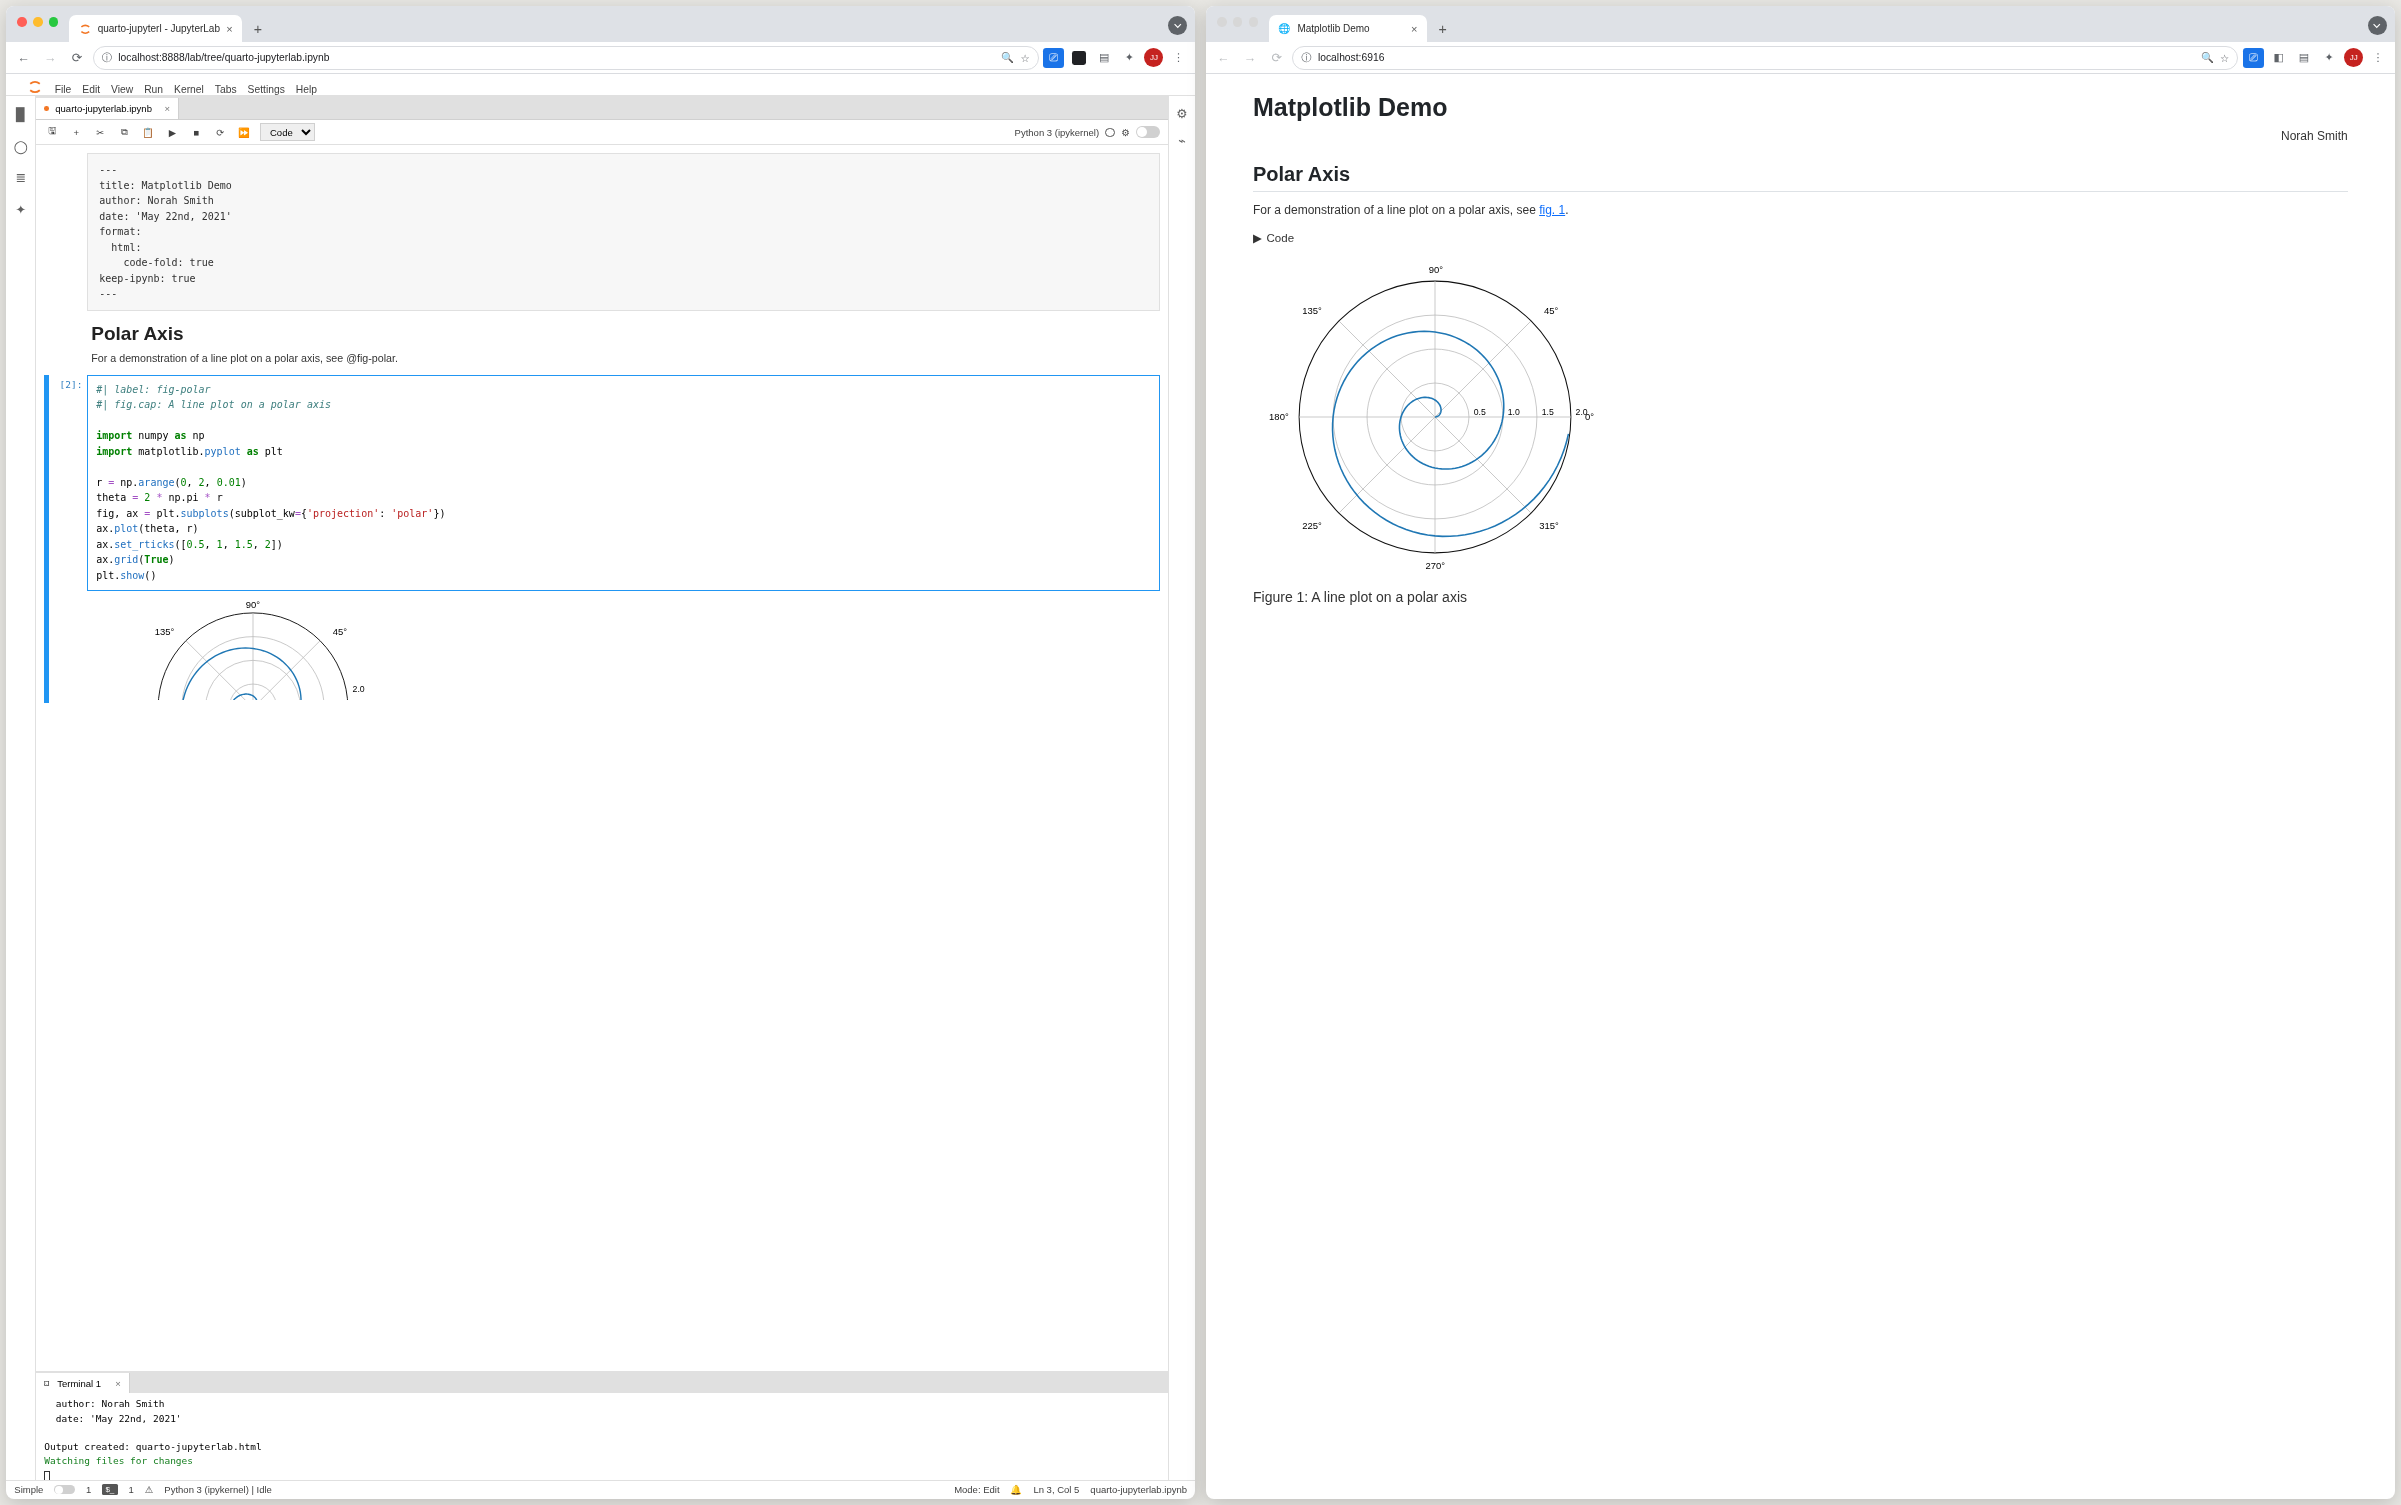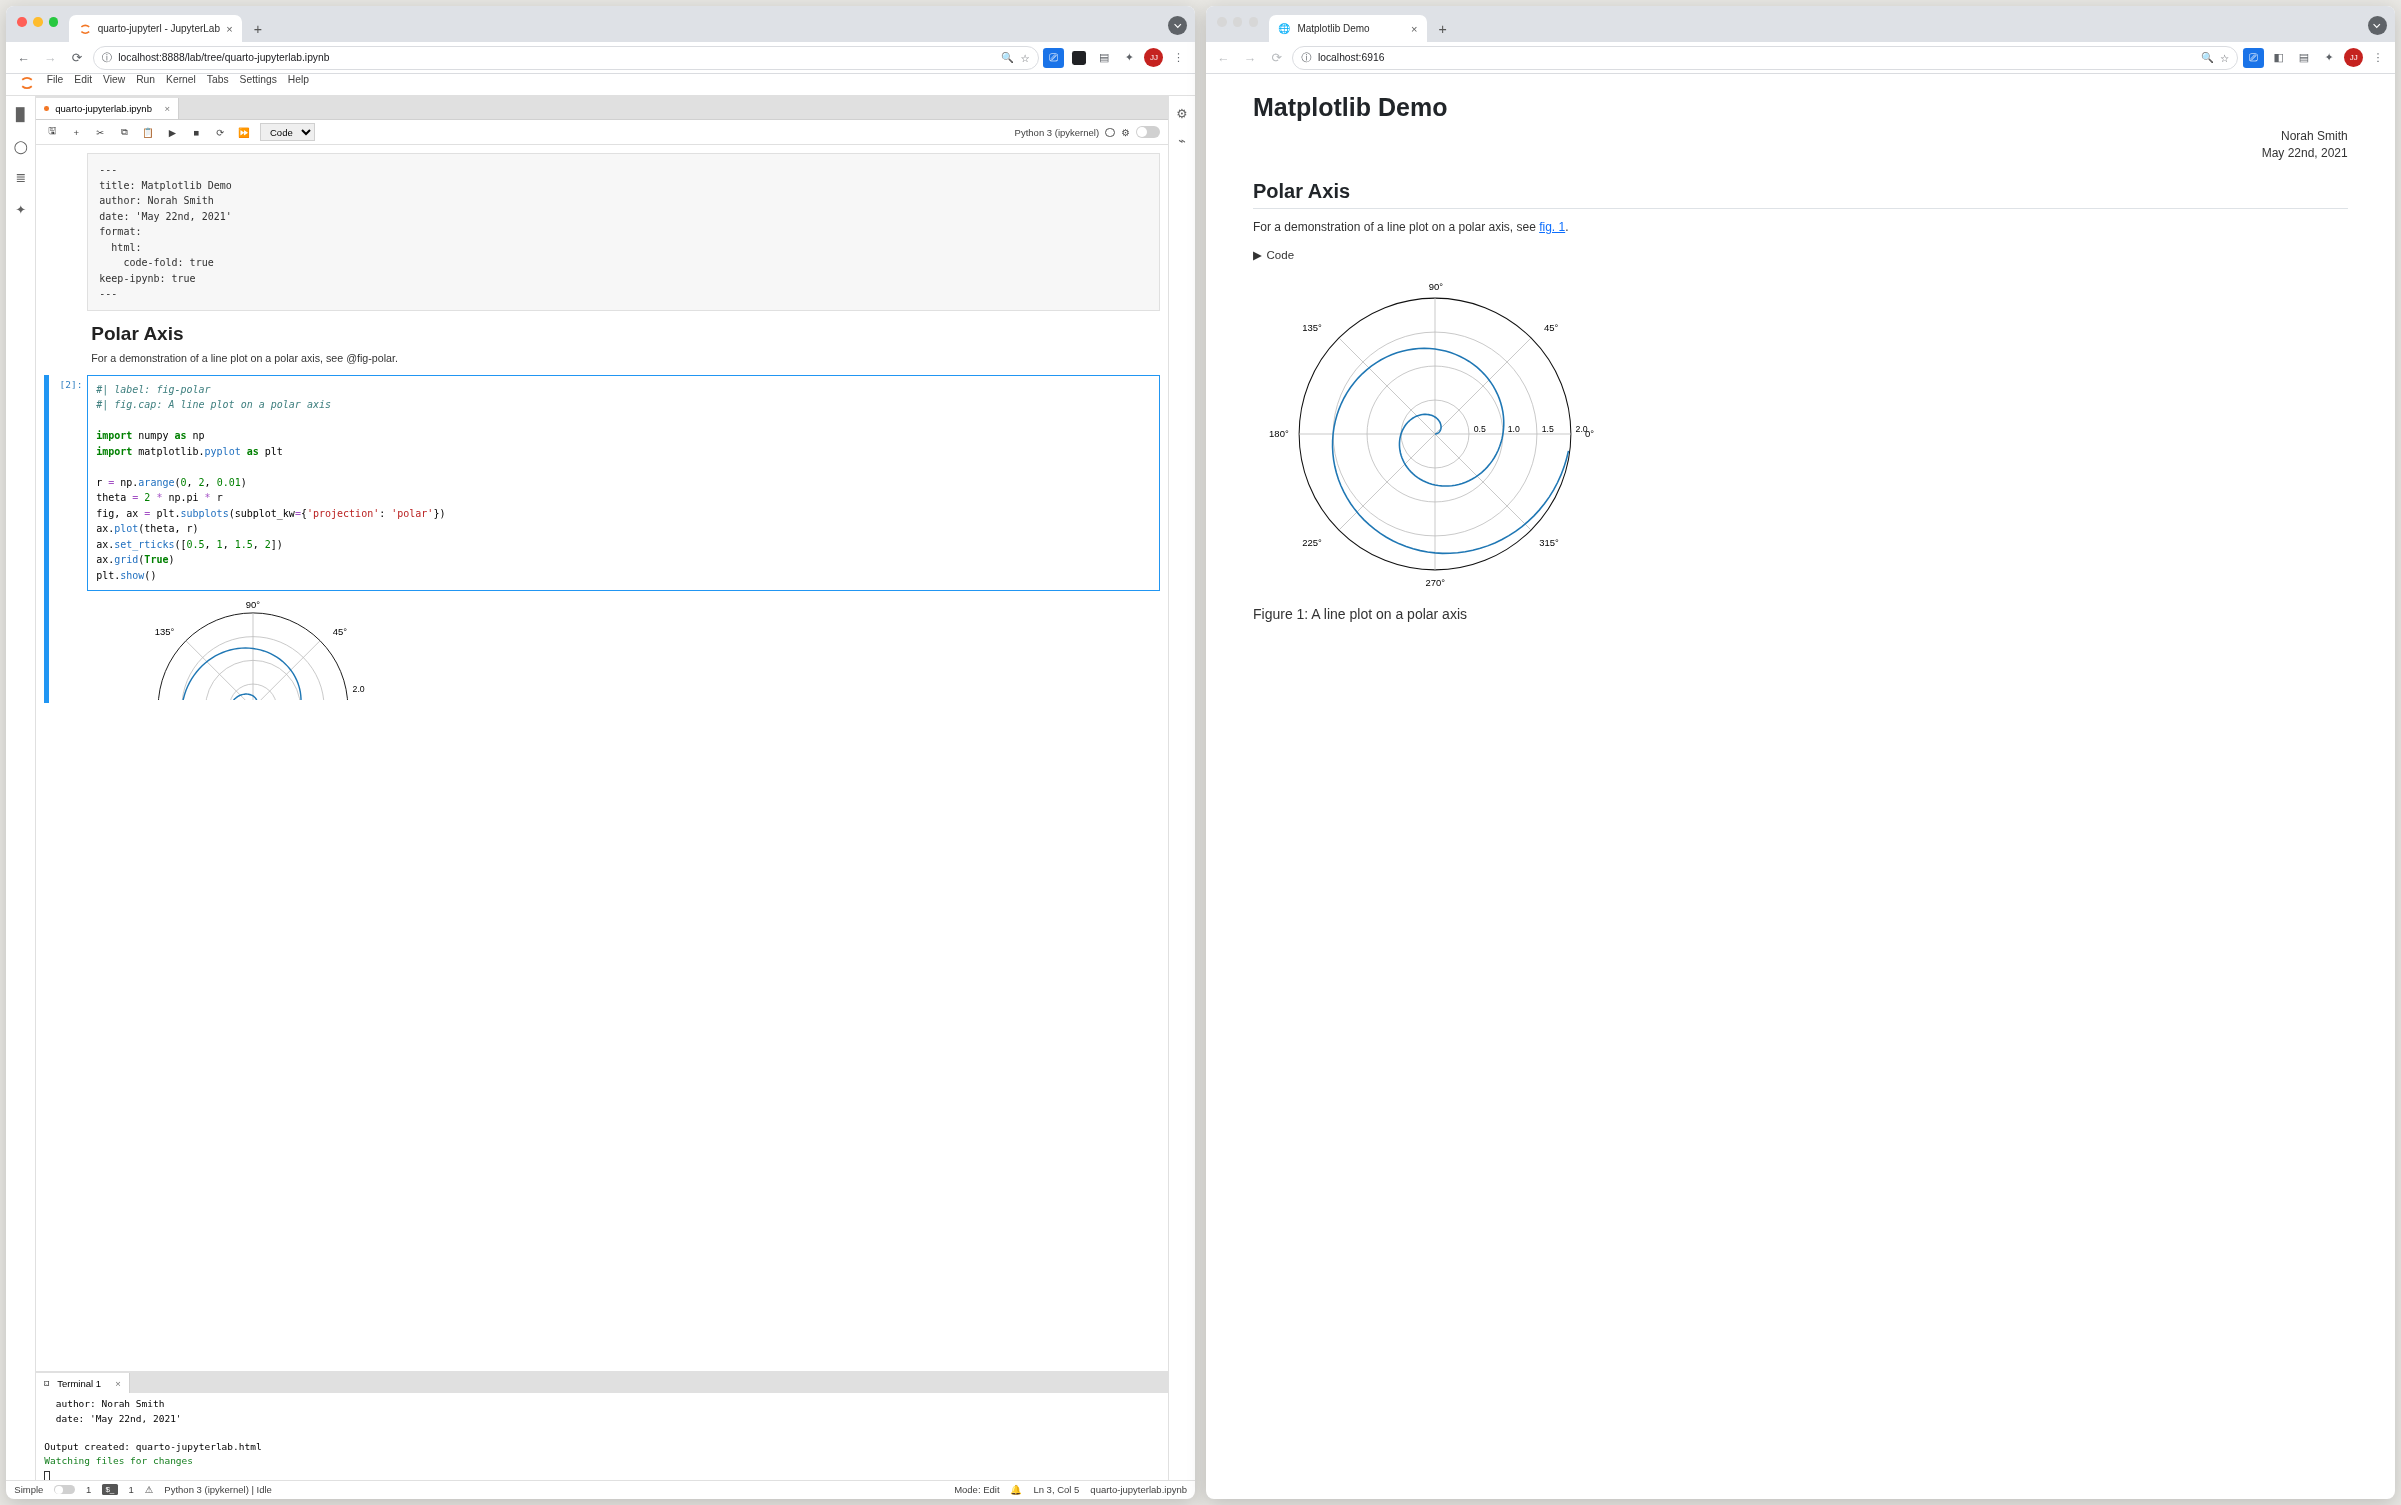--- a/index.html
+++ b/index.html
@@ -23,21 +23,21 @@
   .omnibox{flex:1;height:24px;border:0.8px solid #dadce0;border-radius:12.6px;display:flex;align-items:center;gap:6.3px;padding:0 8px;font-size:10.3px;color:#202124;}
   .omnibox .info{color:#5f6368;}
   .exticons{display:flex;gap:4.7px;align-items:center;}
   .exticons .ic{width:20.6px;height:20.6px;border-radius:3.2px;display:flex;align-items:center;justify-content:center;font-size:11px;}
   .ic.blue{background:#1a73e8;color:#fff;}
   .ic.grey{color:#5f6368;}
   .avatar{width:19px;height:19px;border-radius:50%;background:#c5221f;color:#fff;font-size:8px;display:flex;align-items:center;justify-content:center;}
   .bbx{width:14.2px;height:14.2px;background:#202124;border-radius:2.4px;}
   
   .jlab { flex:1;display:flex;flex-direction:column;min-height:0;}
-  .jl-menubar{height:22px;border-bottom:0.8px solid #e0e0e0;display:flex;align-items:flex-start;gap:11px;padding:0 12px;font-size:10.3px;color:#414141;}
+  .jl-menubar{height:22px;border-bottom:0.8px solid #e0e0e0;display:flex;align-items:flex-end;gap:11px;padding:0 20px;font-size:10.3px;color:#414141;}
   .jl-menubar .jlogo{width:17.4px;height:17.4px;display:flex;align-items:center;justify-content:center;}
   .jl-body{flex:1;display:flex;min-height:0;}
   .jl-leftbar{width:30px;background:#fff;border-right:0.8px solid #e0e0e0;display:flex;flex-direction:column;align-items:center;gap:14.2px;padding-top:9.5px;color:#616161;}
   .jl-leftbar .lb{width:17.4px;height:17.4px;display:flex;align-items:center;justify-content:center;}
   .jl-main{flex:1;display:flex;flex-direction:column;min-height:0;}
   .jl-doctabs{height:24px;background:#e0e0e0;border-bottom:0.8px solid #d0d0d0;display:flex;align-items:end;}
   .jl-doctab{background:#fff;height:21.3px;display:flex;align-items:center;gap:6.3px;margin-top:2.4px;padding:0 8px;font-size:9.5px;border-right:0.8px solid #d0d0d0;}
   .jl-doctab .dot{width:4.7px;height:4.7px;border-radius:50%;background:#f37726;}
   .jl-toolbar{height:25px;border-bottom:0.8px solid #e0e0e0;display:flex;align-items:center;gap:8px;padding:0 8px;font-size:9.5px;color:#414141;}
   .jl-toolbar select{font-size:9.5px;border:0.8px solid #d0d0d0;padding:1.6px 4.7px;}
@@ -325,21 +325,20 @@
       <div class="avatar">
           <span>JJ</span>
         </div>
       <div class="ic grey">⋮</div>
     </div>
   </div>
 
   <div class="page">
     <h1>Matplotlib Demo</h1>
     <div class="meta">Norah Smith</div>
-    <div class="meta">May 22nd, 2021</div>
     <h2>Polar Axis</h2>
     <p>
       <span>For a demonstration of a line plot on a polar axis, see </span><a href="#">fig. 1</a><span>.</span>
     </p>
     <div class="codefold">
       <span>▶</span>
       <span>Code</span>
     </div>
     <div class="figure">
       <svg id="rightpolar" width="364" height="316" viewBox="0 0 460 400">

